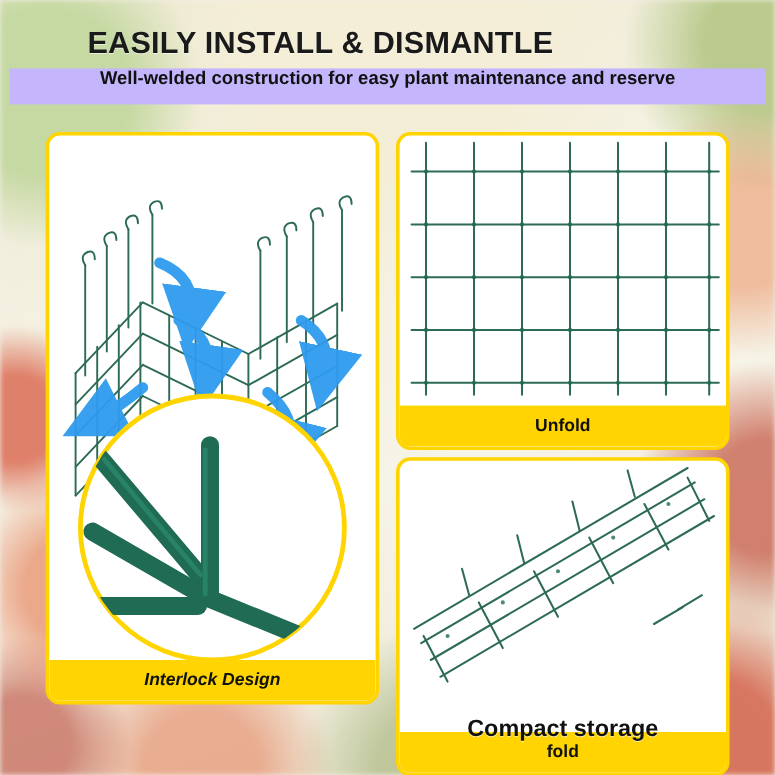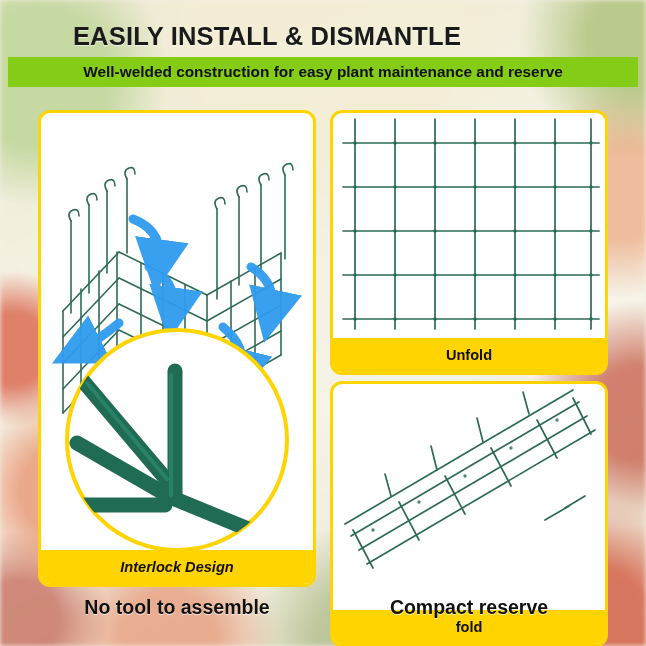--- a/index.html
+++ b/index.html
@@ -54,23 +54,22 @@
     letter-spacing: 0.2px;
     color: #1a1a1a;
     text-shadow: 0 1px 0 rgba(255,255,255,0.6);
   }
   .subtitle-band {
     position: absolute;
     top: 57px;
     left: 8px;
     width: 630px;
     height: 30px;
-    background: #84cc16;
+    background: #c4b5fd;
     display: flex;
-    align-items: center;
     justify-content: center;
   }
   .subtitle-band span {
     font-size: 15.4px;
     font-weight: bold;
     color: #111;
   }
 
   
   .panel {
@@ -311,15 +310,14 @@
           <circle cx="132" cy="92" r="1.7"></circle>
         <circle cx="178" cy="64" r="1.7"></circle>
           <circle cx="224" cy="36" r="1.7"></circle>
       </g>
     </svg>
     <div class="caption-band">
       <span>fold</span>
     </div>
   </div>
 
-  <div class="bottom-label bottom-left">No tool to assemble</div>
-  <div class="bottom-label bottom-right">Compact reserve</div>
+  <div class="bottom-label bottom-right">Compact storage</div>
 </div>
 
 </body></html>

